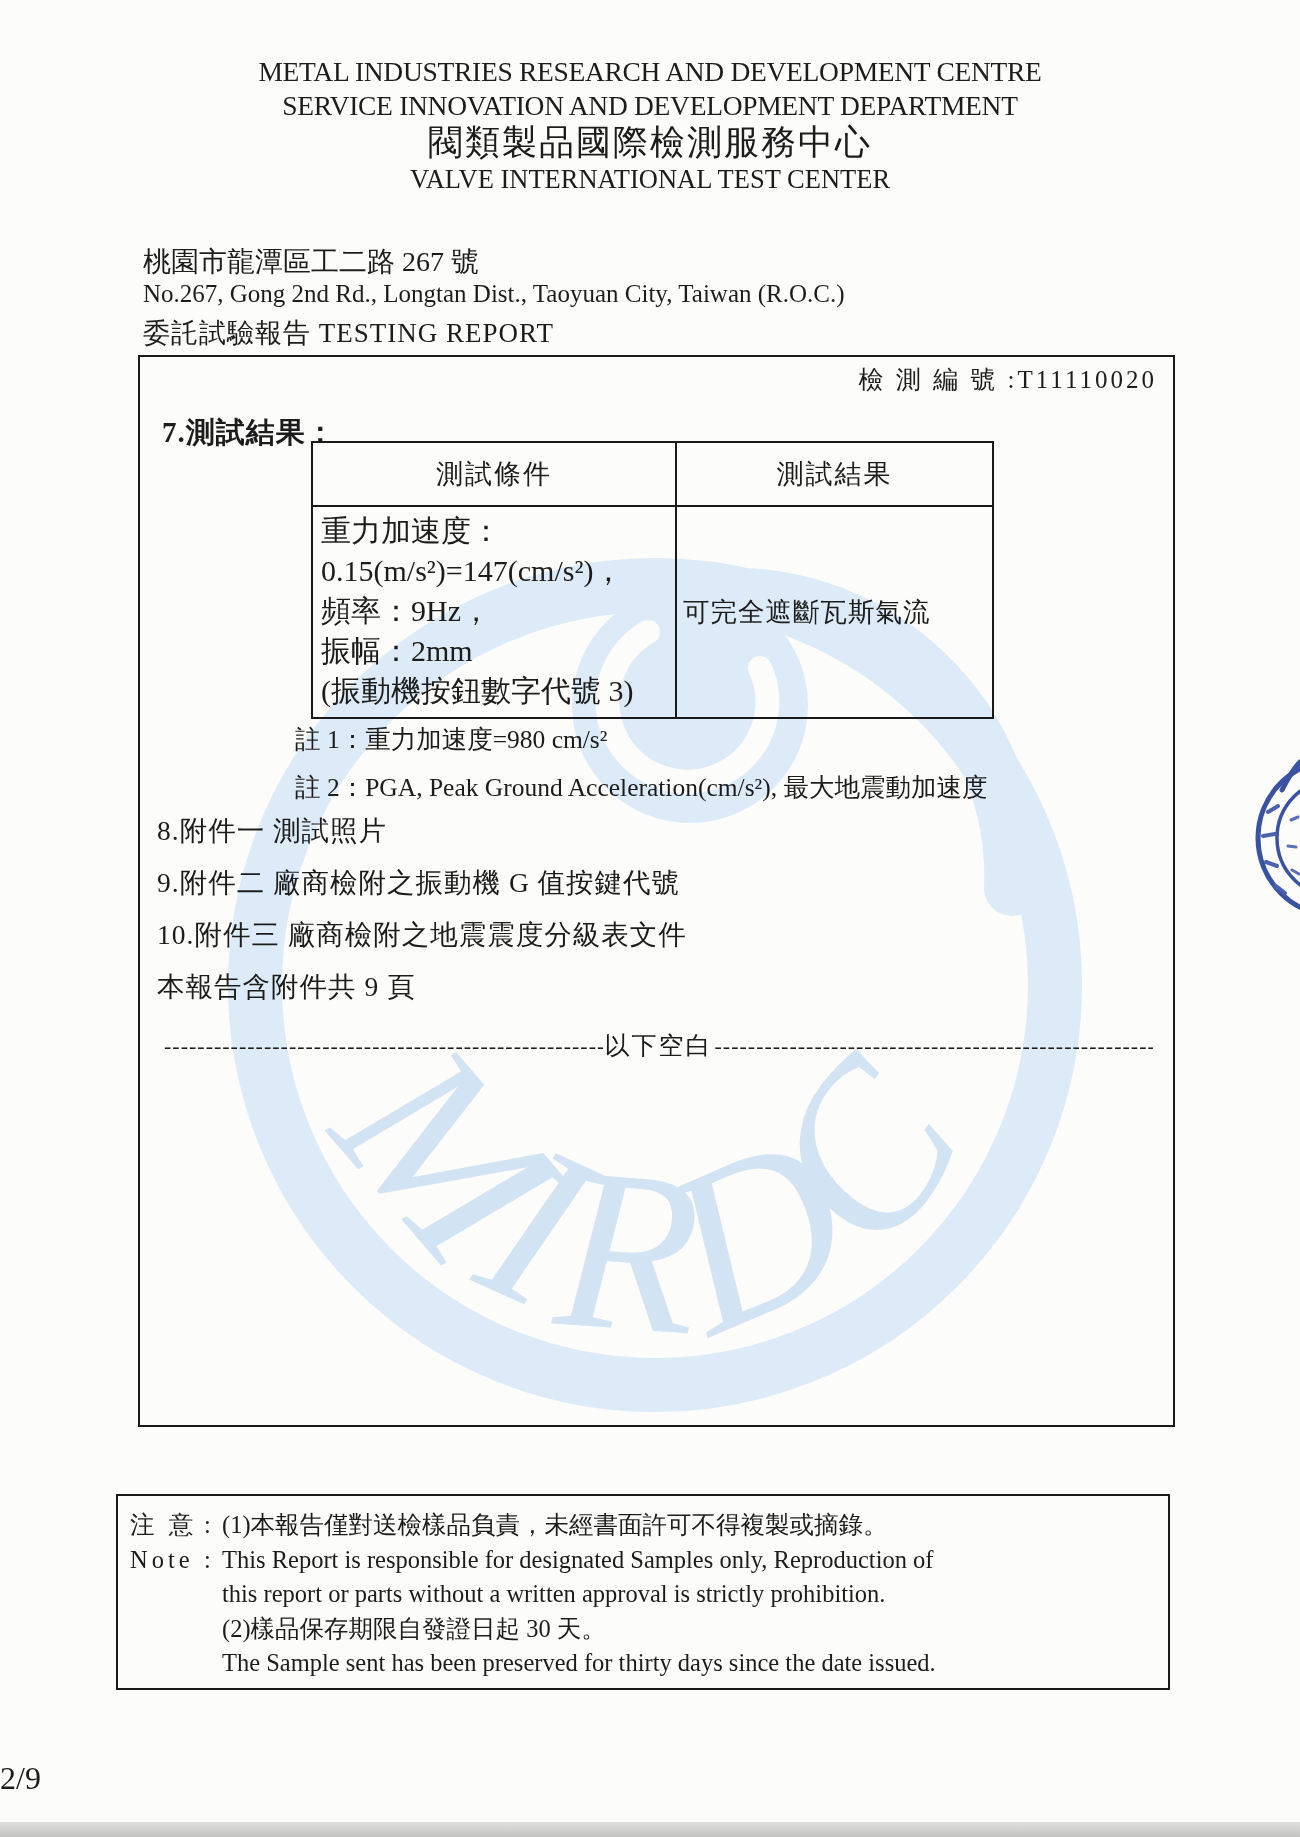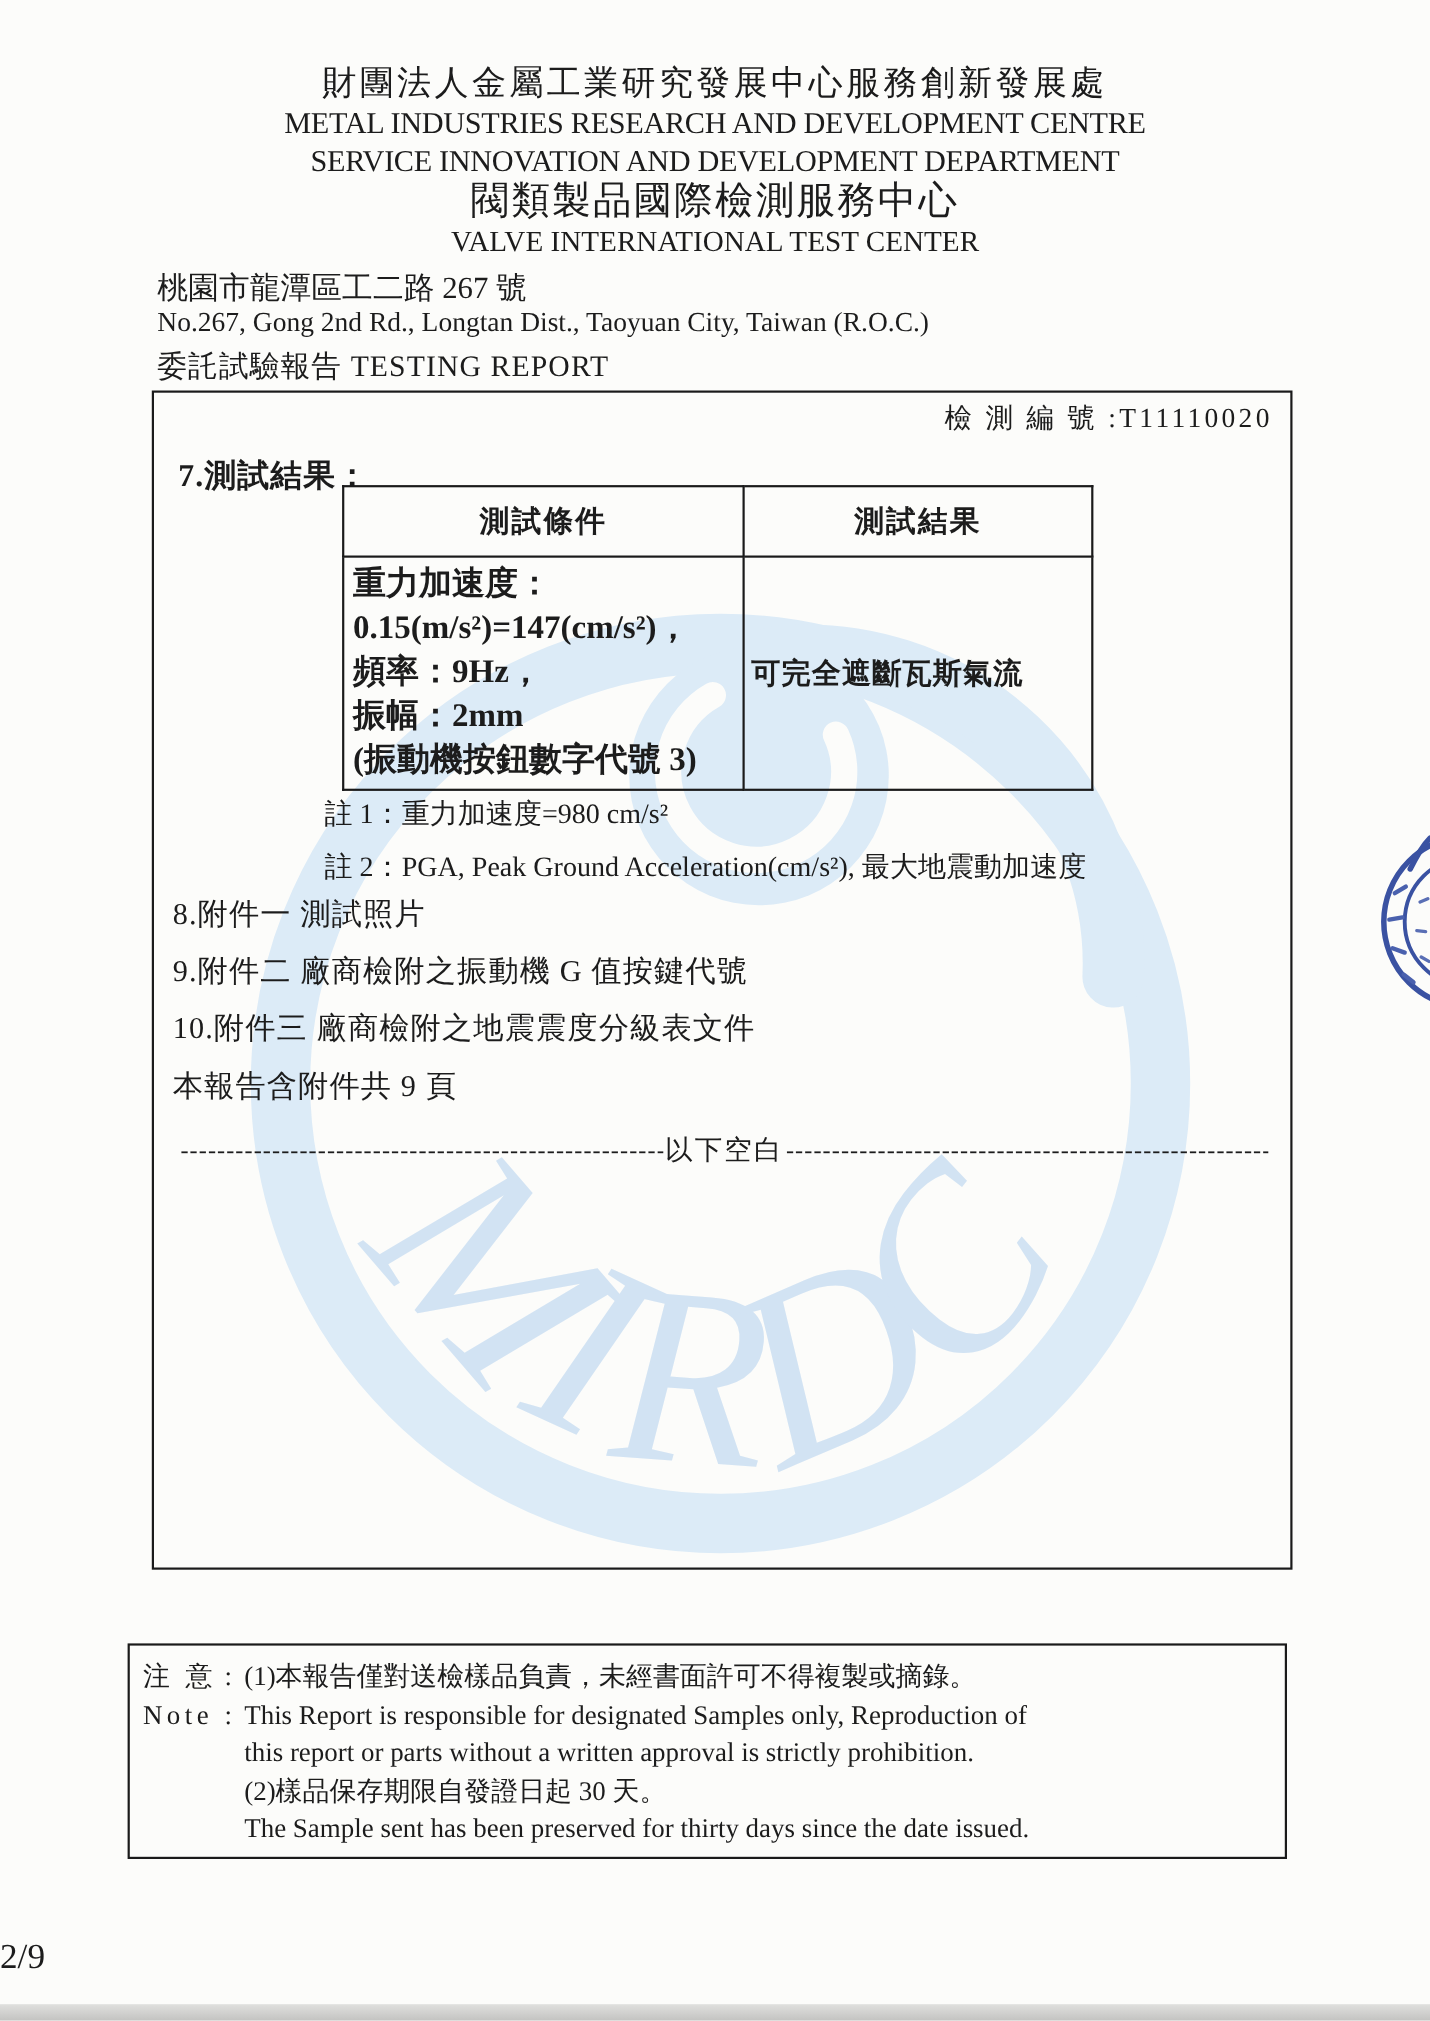--- a/index.html
+++ b/index.html
@@ -29,21 +29,21 @@
     position:absolute;left:138px;top:355px;width:1037px;height:1072px;
     border:2.5px solid #1a1a1a;box-sizing:border-box;
   }
   .report-no{position:absolute;top:6px;right:16px;font-size:25px;letter-spacing:3px;}
   .sec-title{position:absolute;top:56px;left:22px;font-size:29px;letter-spacing:1px;font-weight:bold;}
   .test-table{
     position:absolute;left:171px;top:84px;border-collapse:collapse;
     background:transparent;
   }
   .test-table td,.test-table th{
-    border:2px solid #1a1a1a;font-weight:bold;background:transparent;
+    border:2px solid #1a1a1a;font-weight:normal;background:transparent;
   }
   .test-table th{width:360px;height:60px;font-size:27px;letter-spacing:2px;text-align:center;}
   .test-table th.col2{width:313px;}
   .cond-cell{padding:4px 10px 6px 8px;vertical-align:top;}
   .cond-line{font-size:30px;line-height:40px;white-space:nowrap;}
   .result-cell{vertical-align:middle;padding-left:6px;margin-left:48px;}
   .result-text{font-size:26.5px;letter-spacing:1px;}
   .tnote{position:absolute;left:155px;font-size:25.5px;white-space:nowrap;}
   .tnote.n1{top:365px;}
   .tnote.n2{top:413px;}
@@ -99,21 +99,20 @@
     <circle cx="1336" cy="838" r="78" fill="none" stroke="#3a52a2" stroke-width="5"></circle>
     <circle cx="1336" cy="838" r="59" fill="none" stroke="#3a52a2" stroke-width="3.5"></circle>
     <path d="M 1282,790 Q 1292,770 1300,762" fill="none" stroke="#3a52a2" stroke-width="5" stroke-linecap="round"></path>
     <path d="M 1268,812 l 10,-6 M 1263,836 l 12,-2 M 1266,862 l 11,4 M 1276,886 l 9,7" stroke="#4a61ae" stroke-width="4" stroke-linecap="round"></path>
     <path d="M 1291,820 l 7,-3 M 1288,846 l 8,1 M 1292,870 l 7,4" stroke="#5a6fb5" stroke-width="3" stroke-linecap="round"></path>
   </svg>
 
   <div class="content">
 
     <div class="header">
-      <div class="h-zh1">財團法人金屬工業研究發展中心服務創新發展處</div>
       <div class="h-en1">METAL INDUSTRIES RESEARCH AND DEVELOPMENT CENTRE</div>
       <div class="h-en2">SERVICE INNOVATION AND DEVELOPMENT DEPARTMENT</div>
       <div class="h-zh2">閥類製品國際檢測服務中心</div>
       <div class="h-en3">VALVE INTERNATIONAL TEST CENTER</div>
     </div>
     <div class="addr-zh">桃園市龍潭區工二路 267 號</div>
     <div class="addr-en">No.267, Gong 2nd Rd., Longtan Dist., Taoyuan City, Taiwan (R.O.C.)</div>
     <div class="rep-title">委託試驗報告  TESTING REPORT</div>
 
     <div class="main-box">

